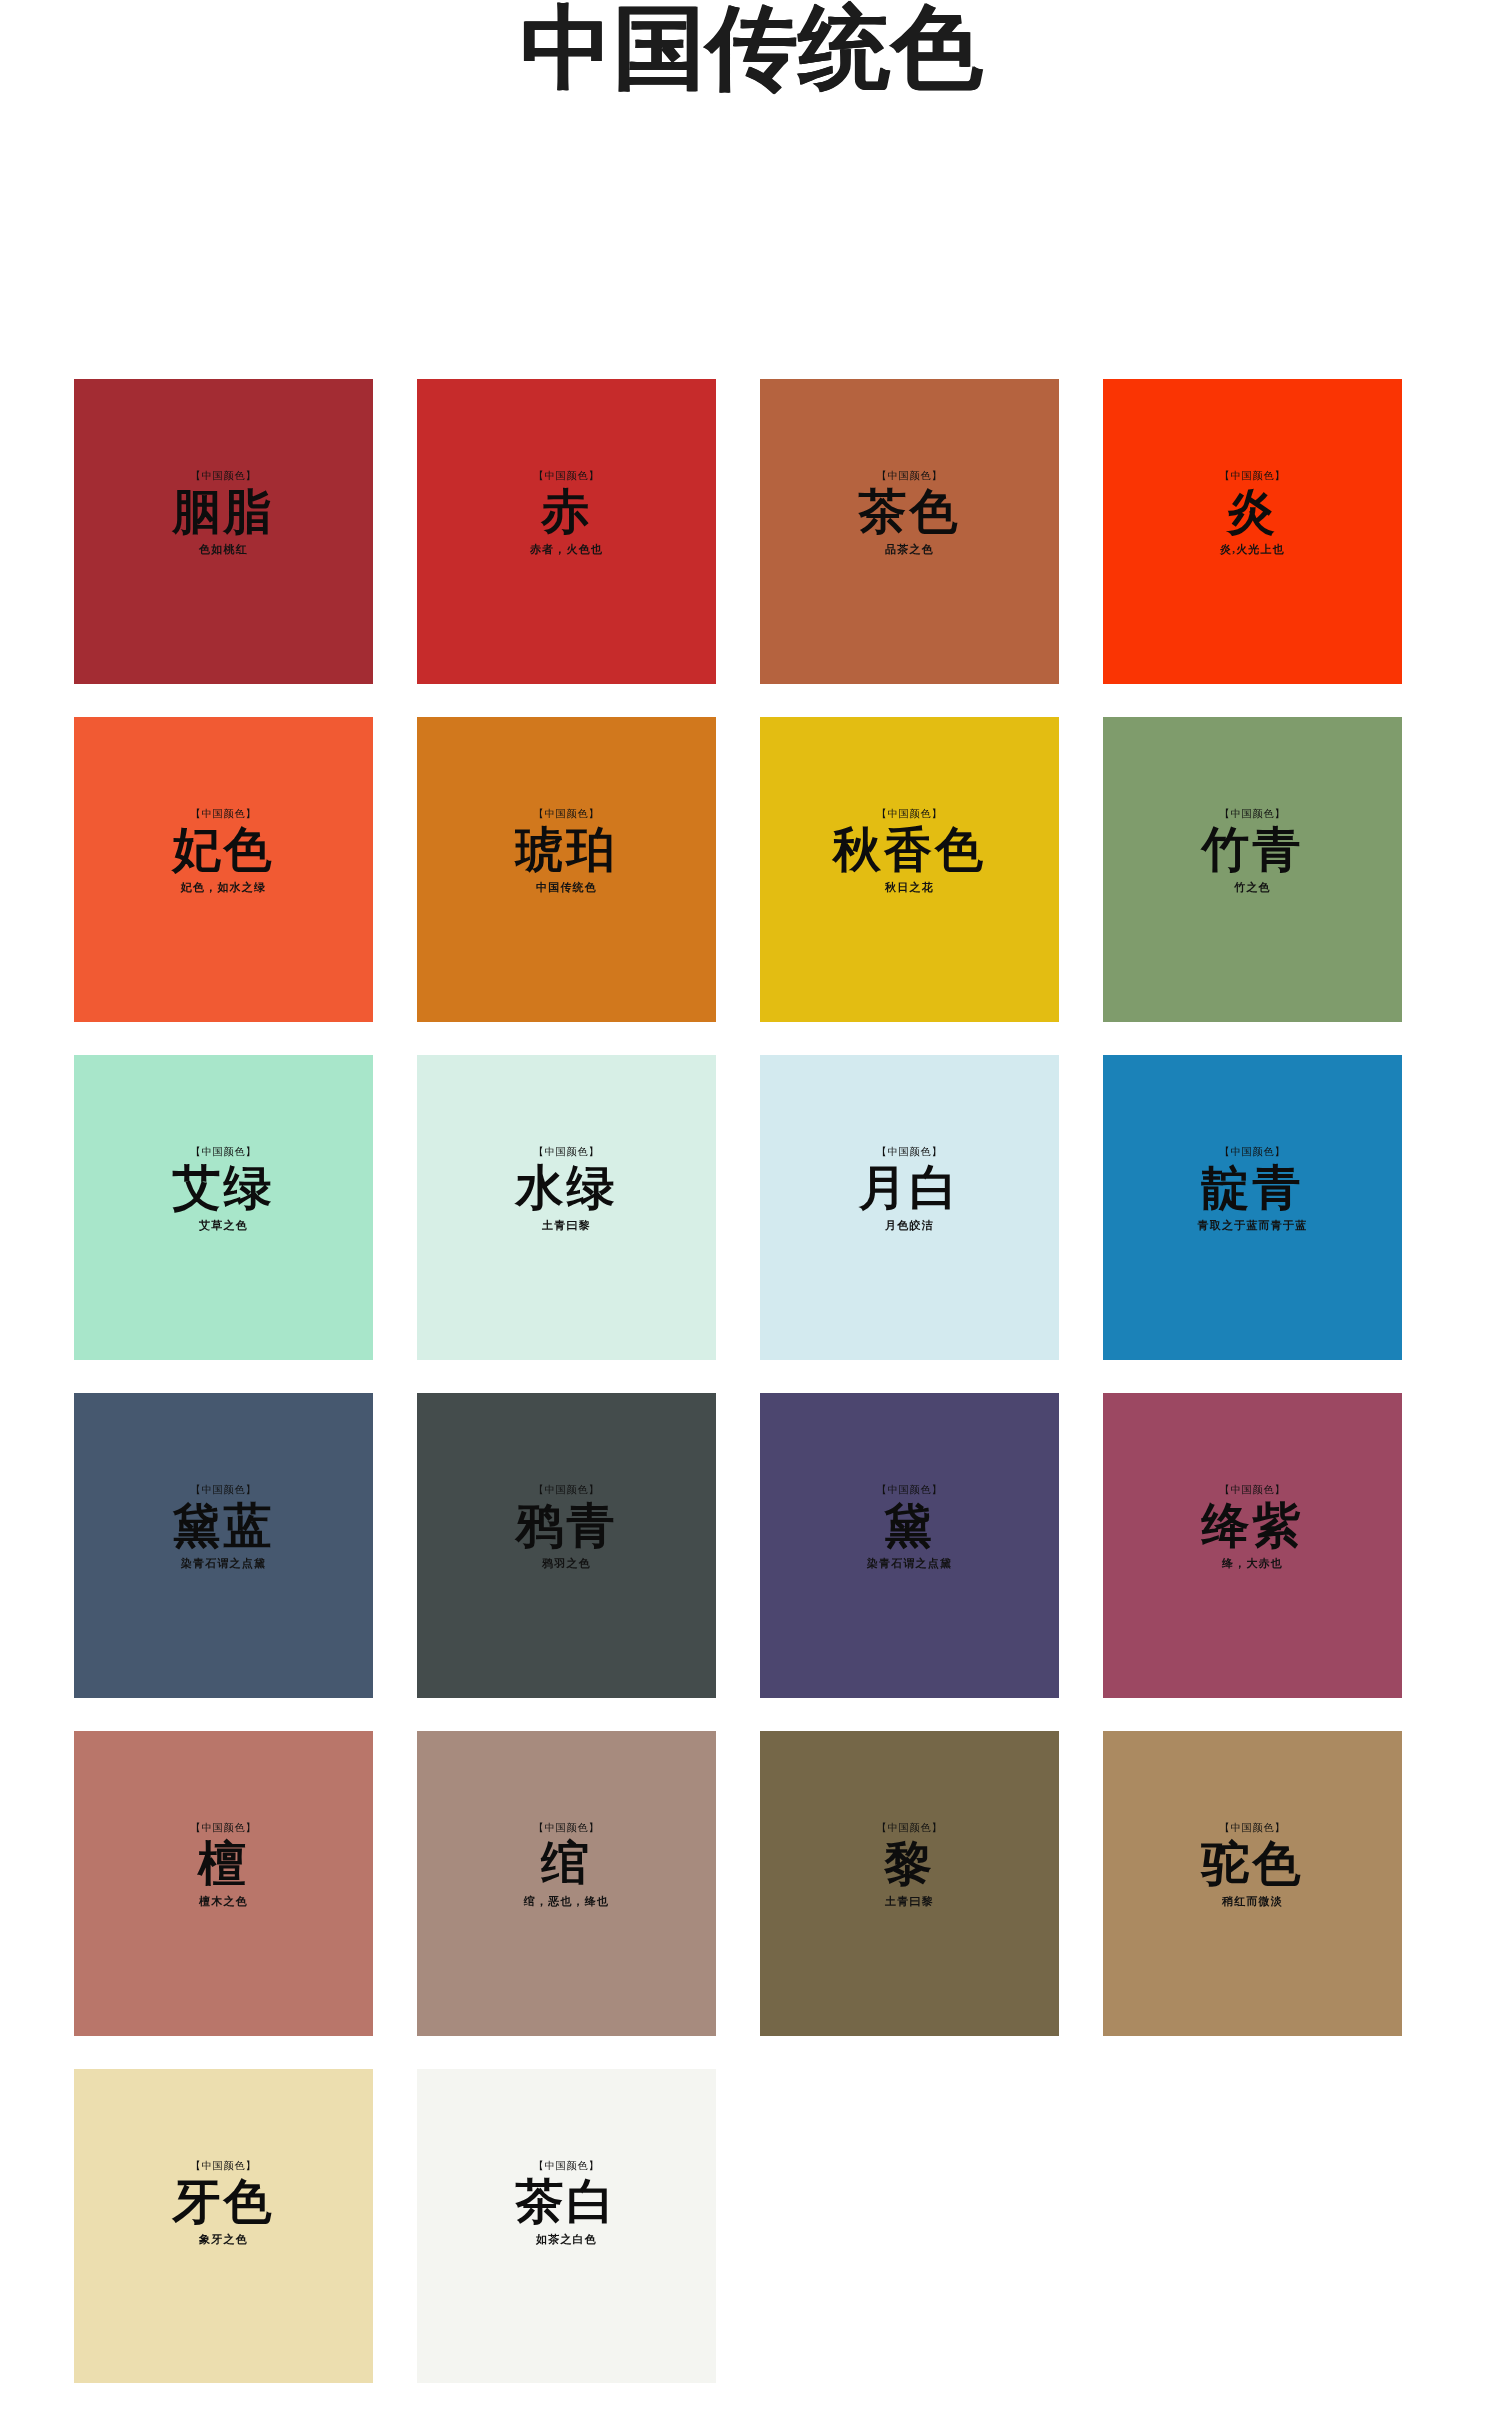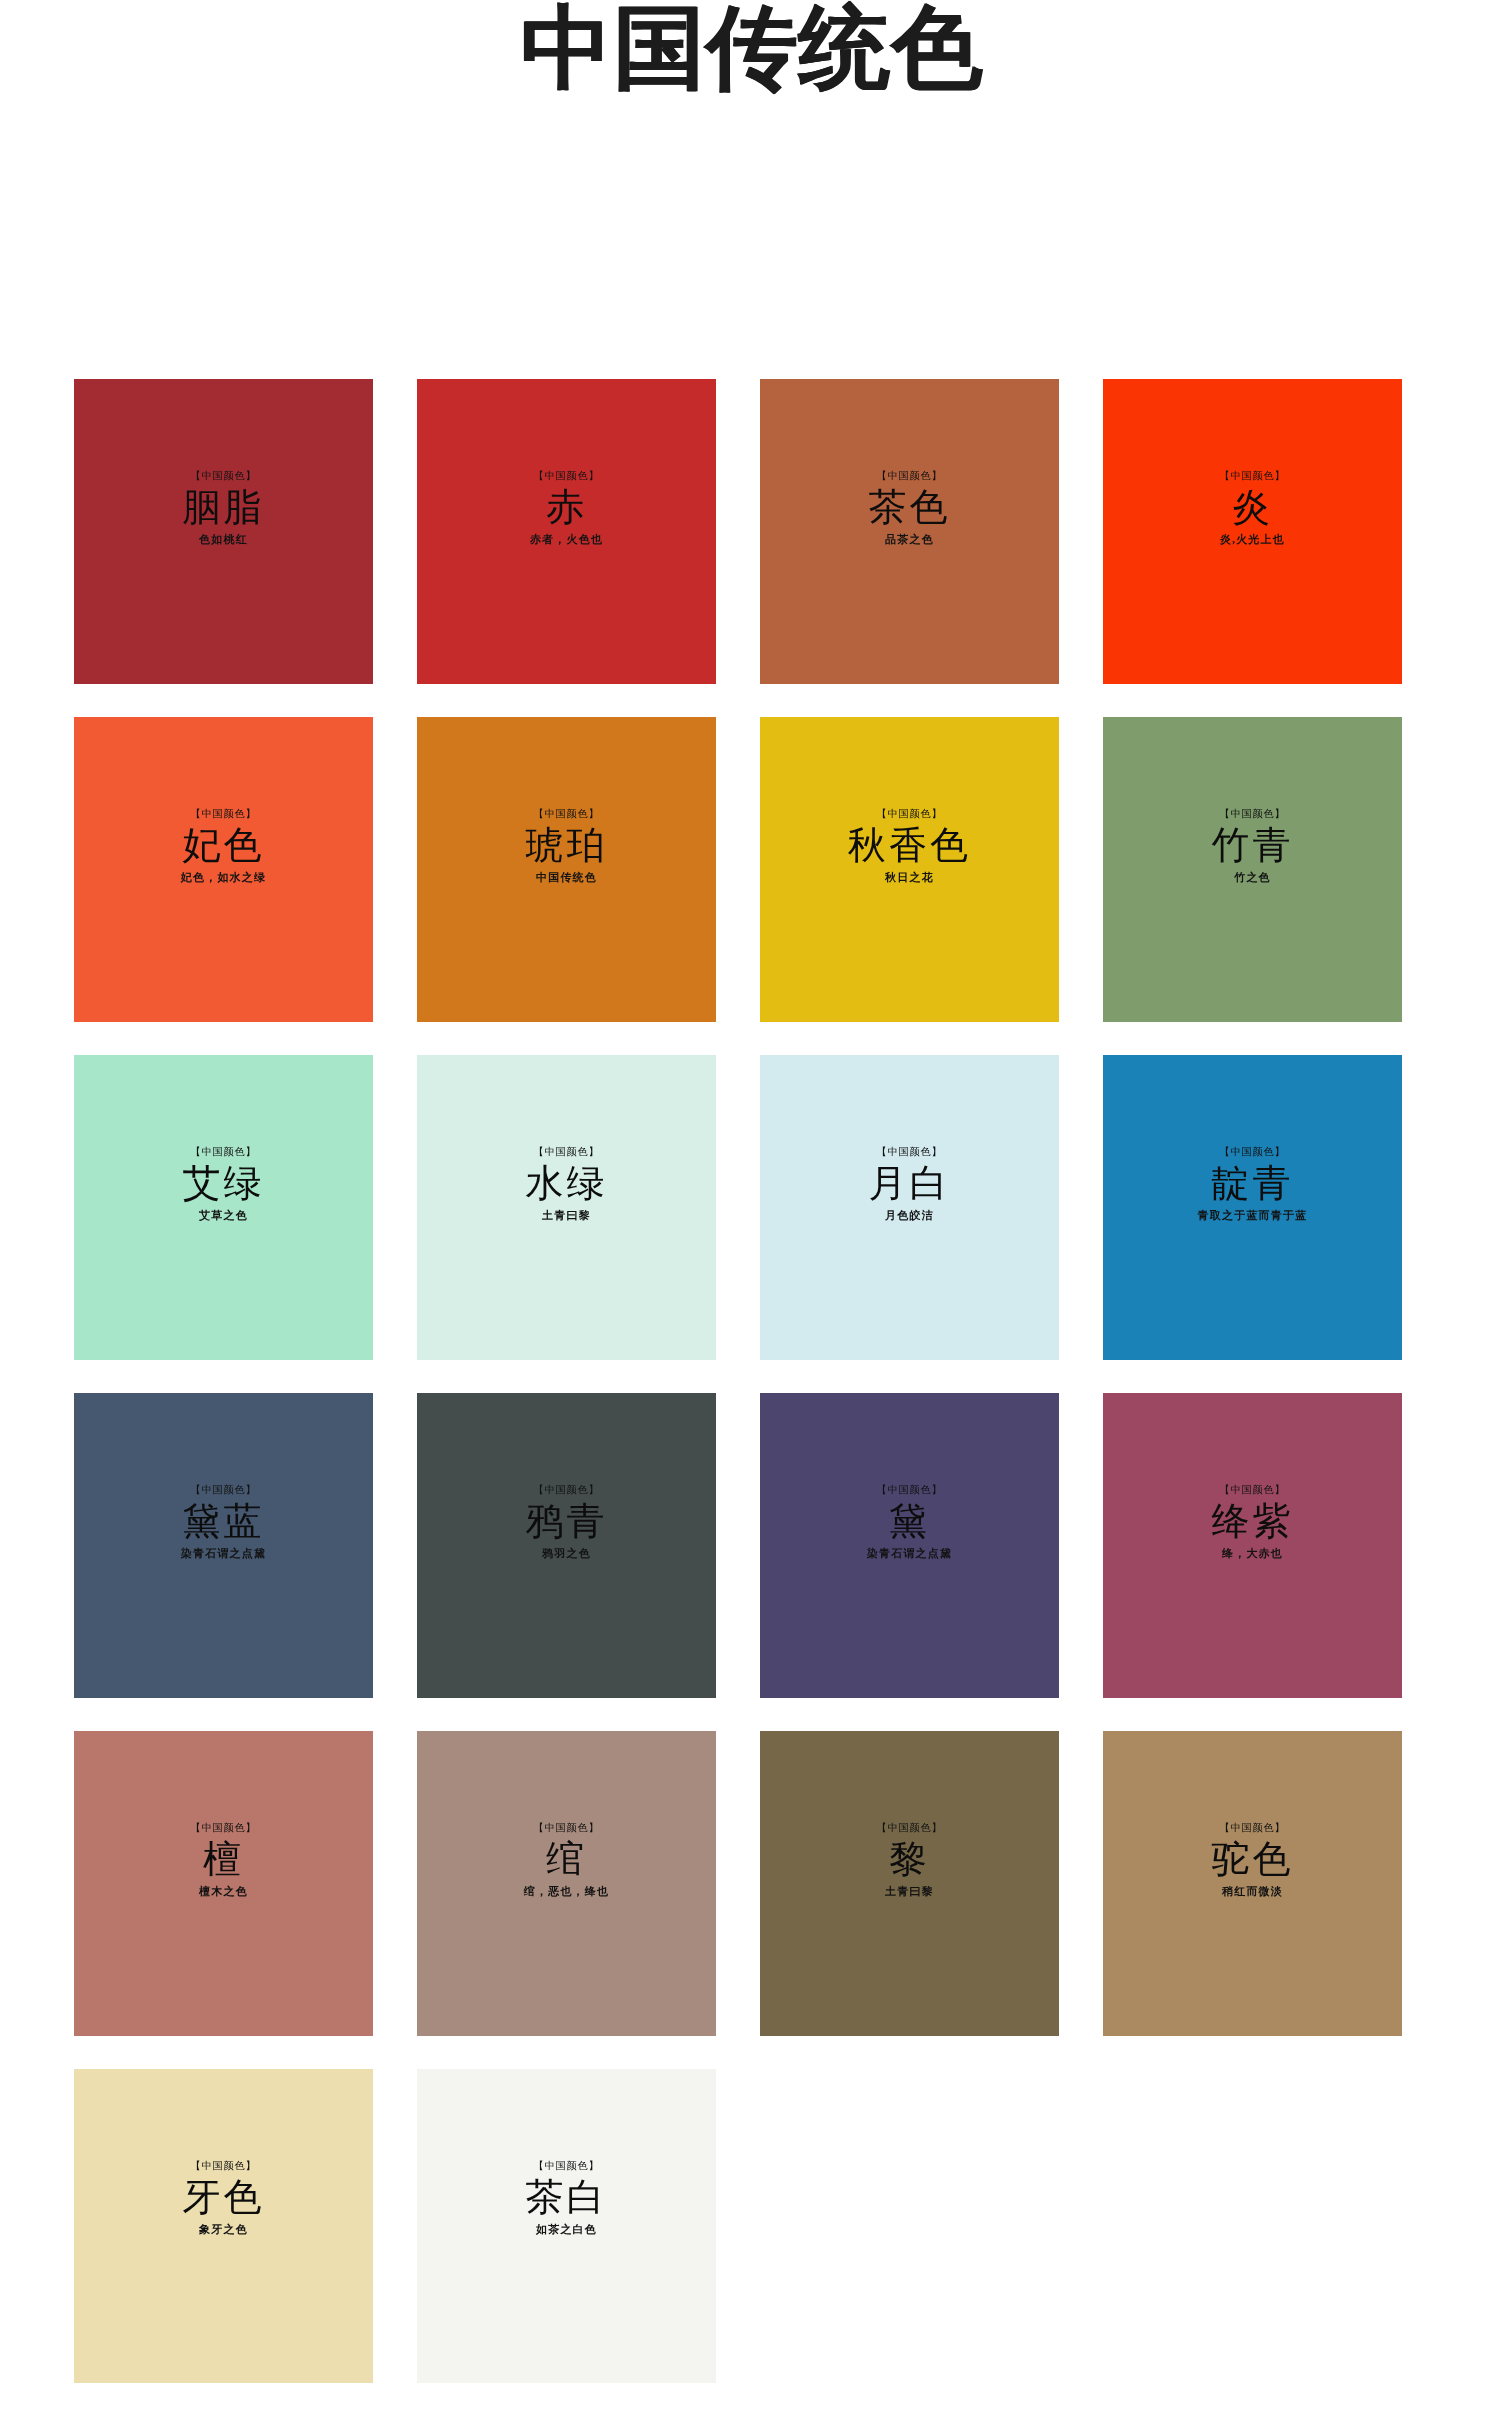--- a/index.html
+++ b/index.html
@@ -82,23 +82,23 @@
     font-size: 10.2px;
     line-height: 1;
     letter-spacing: 0.8px;
     color: #111111;
     margin-bottom: 7px;
     white-space: nowrap;
   }
 
   .swatch-name {
     font-family: "Liberation Serif", "DejaVu Serif", serif;
-    font-size: 38px;
+    font-size: 48px;
     line-height: 1.02;
-    font-weight: 400;
+    font-weight: 700;
     color: #0d0d0d;
     letter-spacing: 3.1px;
     margin-bottom: 6.3px;
     white-space: nowrap;
   }
 
   .swatch-desc {
     font-family: "Liberation Serif", "DejaVu Serif", serif;
     font-size: 11px;
     line-height: 1.2;

